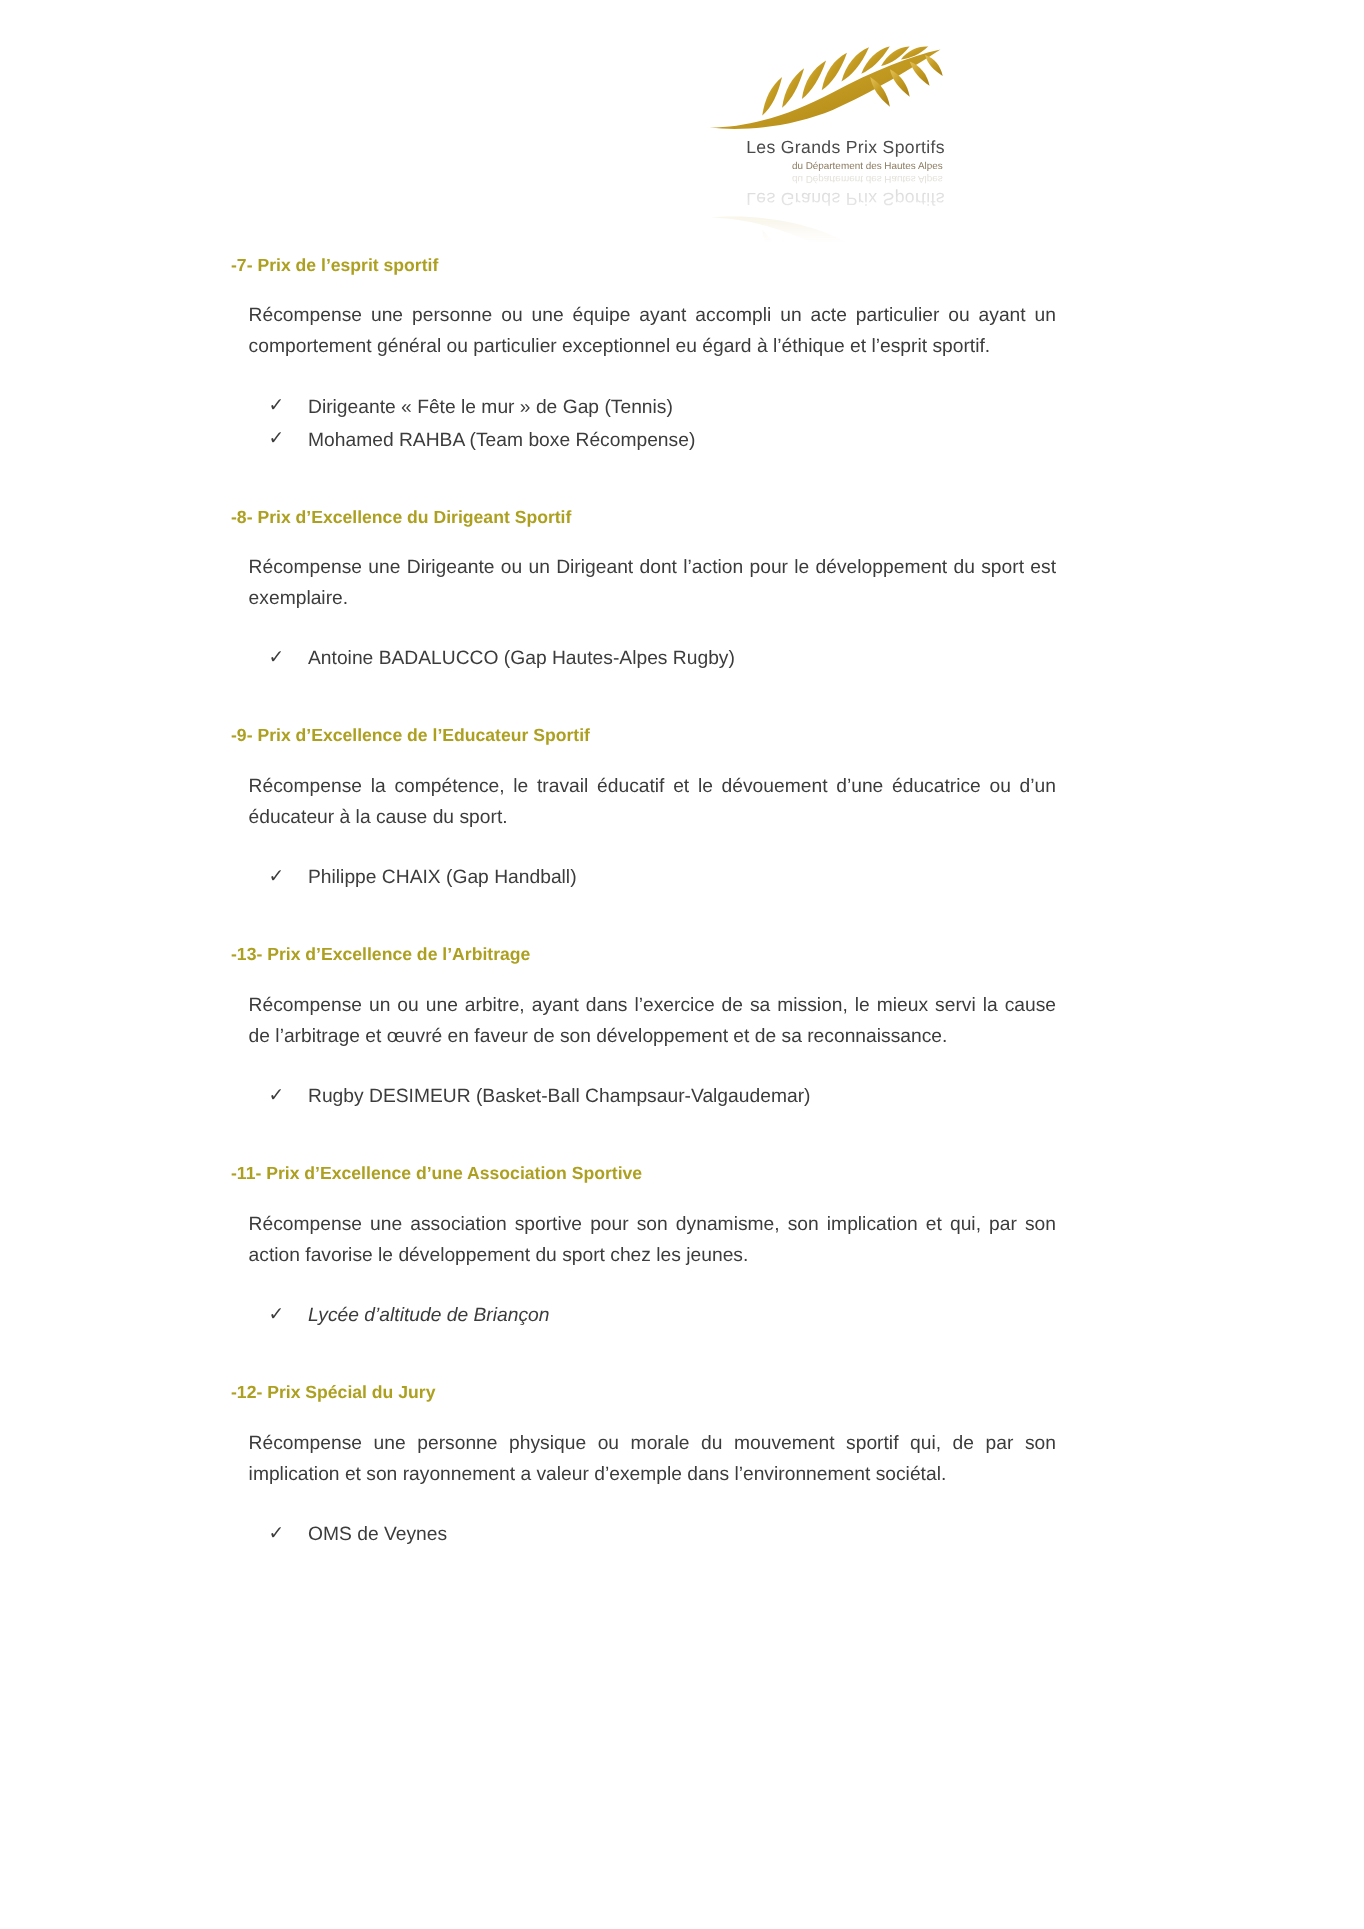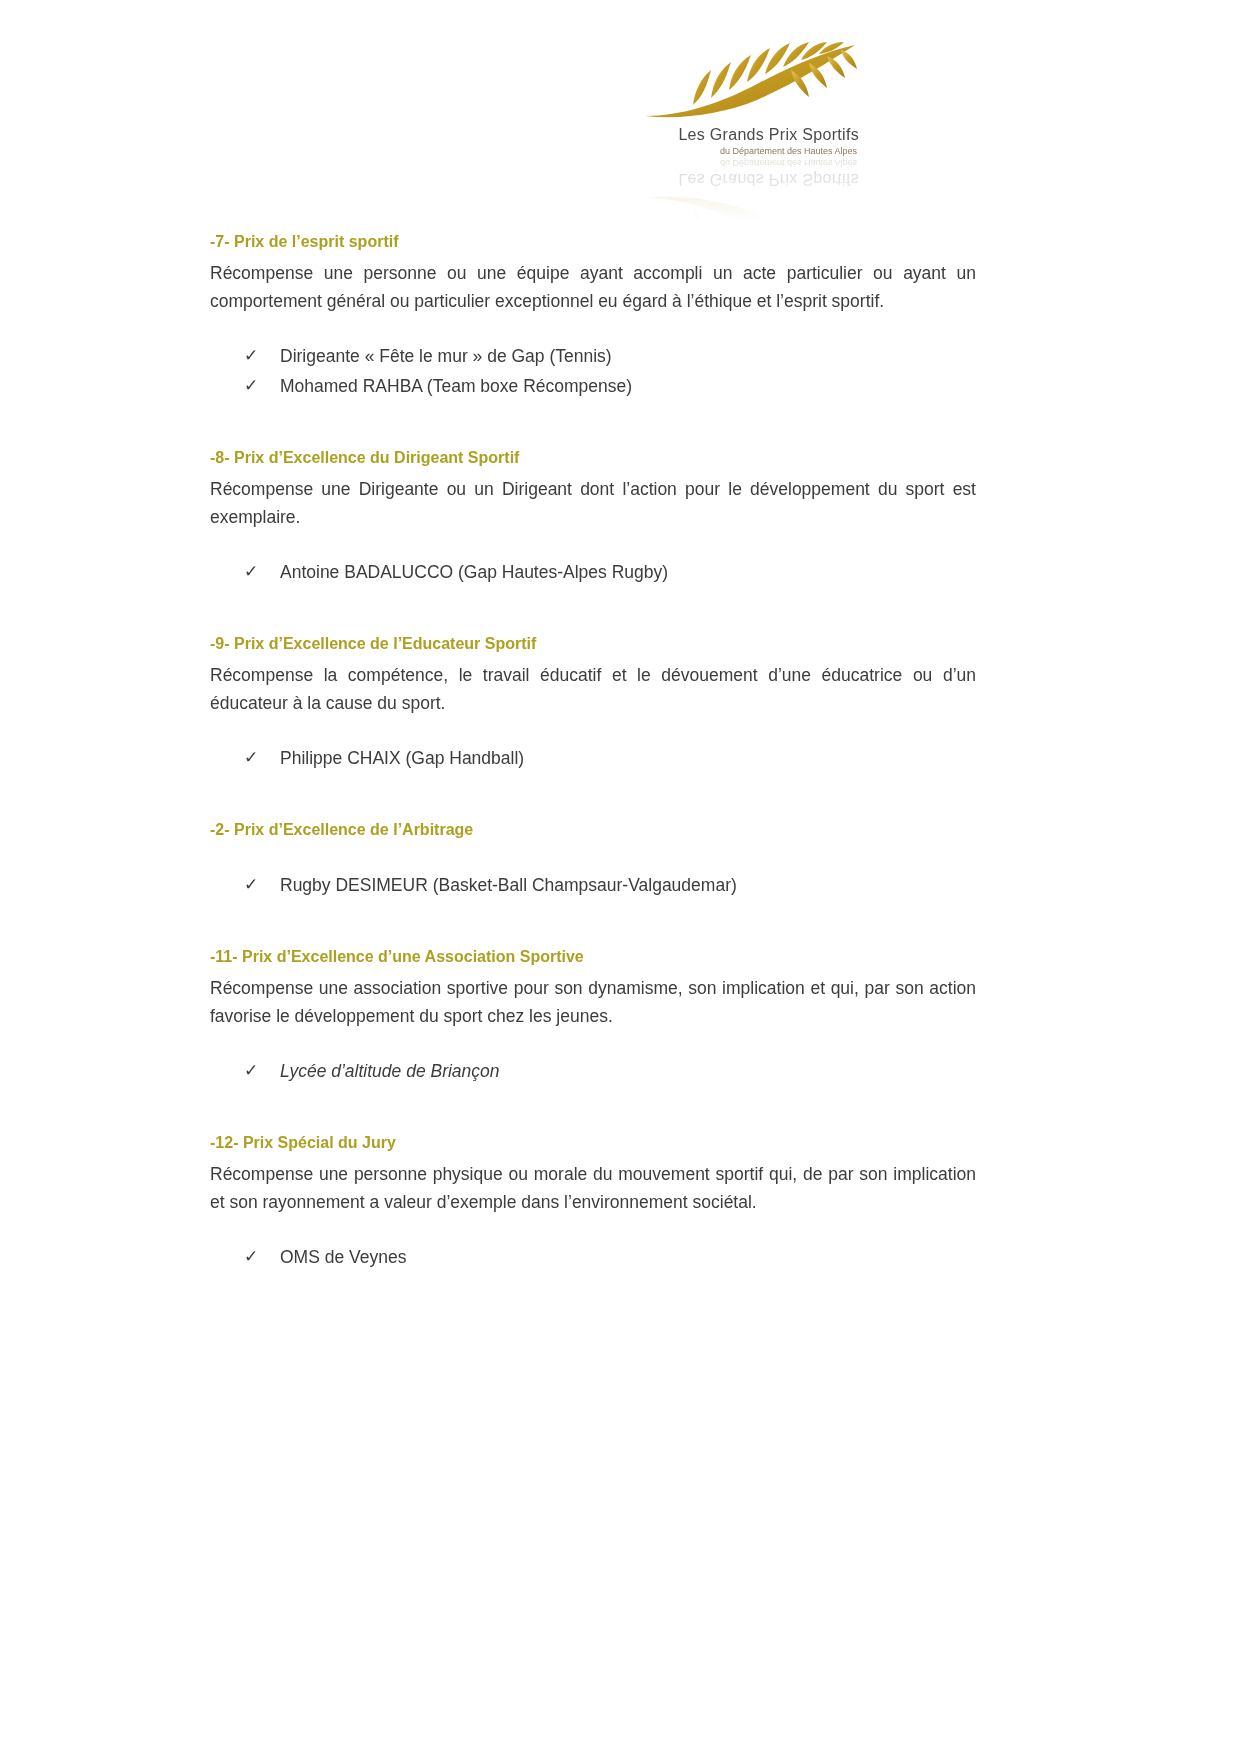--- a/index.html
+++ b/index.html
@@ -53,21 +53,21 @@
     width:766px;
   }
   .award-section{margin:0 0 43px 0;}
   .award-heading{
     margin:0 0 3px 0;
     font-size:16px;
     font-weight:bold;
     line-height:28px;
   }
   .award-body{
-    margin:0;
+    margin:16px;
     font-size:17.5px;
     line-height:28px;
     text-align:justify;
   }
   .winners{
     list-style:none;
     margin:26px 0 0 0;
     padding:0;
   }
   .winner{
@@ -188,21 +188,22 @@
       <p class="award-body" style="color: rgb(60, 60, 60);">Récompense la compétence, le travail éducatif et le dévouement d’une éducatrice ou d’un éducateur à la cause du sport.</p>
       <ul class="winners">
     <li class="winner">
       <span class="check" style="color: rgb(60, 60, 60);">✓</span>
       <span class="winner-name" style="color: rgb(60, 60, 60);">Philippe CHAIX (Gap Handball)</span>
     </li>
   </ul>
     </section>
 
     <section class="award-section">
-      <h2 class="award-heading" style="color: rgb(173, 160, 33);">-2- Prix d’Excellence de l’Arbitrage</h2>
+      <h2 class="award-heading" style="color: rgb(173, 160, 33);">-13- Prix d’Excellence de l’Arbitrage</h2>
+      <p class="award-body" style="color: rgb(60, 60, 60);">Récompense un ou une arbitre, ayant dans l’exercice de sa mission, le mieux servi la cause de l’arbitrage et œuvré en faveur de son développement et de sa reconnaissance.</p>
       <ul class="winners">
     <li class="winner">
       <span class="check" style="color: rgb(60, 60, 60);">✓</span>
       <span class="winner-name" style="color: rgb(60, 60, 60);">Rugby DESIMEUR (Basket-Ball Champsaur-Valgaudemar)</span>
     </li>
   </ul>
     </section>
 
     <section class="award-section">
       <h2 class="award-heading" style="color: rgb(173, 160, 33);">-11- Prix d’Excellence d’une Association Sportive</h2>

